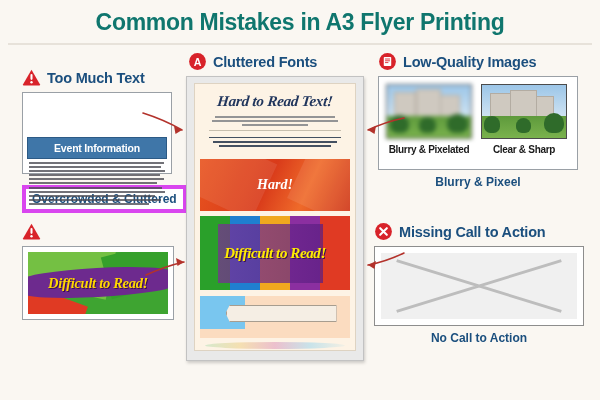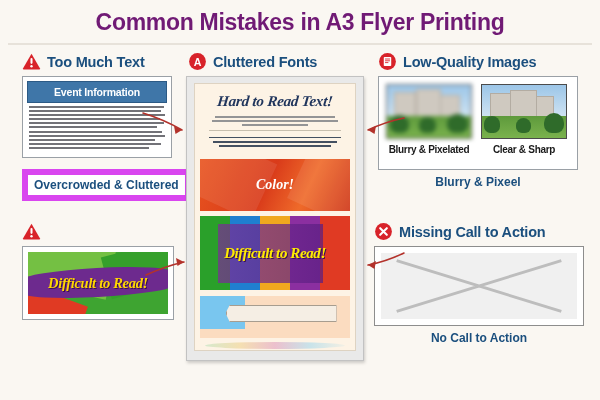--- a/index.html
+++ b/index.html
@@ -14,21 +14,21 @@
     width: 600px; height: 400px;
     background: #faf7f2;
   }
 
   
   #title-bar {
     position: absolute; left: 0; top: 0; width: 600px; height: 44px;
     display: flex; align-items: center; justify-content: center;
   }
   #page-title {
-    font-size: 23px; font-weight: bold; color: #701a75;
+    font-size: 23px; font-weight: bold; color: #0f766e;
     letter-spacing: -0.3px; white-space: nowrap;
   }
   #title-rule {
     position: absolute; left: 8px; top: 43px; width: 584px; height: 2px;
     background: #e7e2da;
   }
 
   
   .panel { position: absolute; }
   .panel-head {
@@ -44,31 +44,32 @@
     background: #ffffff;
     border: 1px solid #9aa0a6;
     padding: 4px;
     position: relative;
   }
   .caption {
     font-size: 12px; font-weight: bold; color: #1b4f7e;
     text-align: center; margin-top: 5px; white-space: nowrap;
   }
   .caption-boxed {
-    border: 6px solid #d946ef; background:#fff;
+    border: 4px solid #d946ef; background:#fff;
     padding: 3px 6px; display: inline-block;
   }
 
   
-  #p1 { left: 22px; top: 52px; width: 150px; }
+  #p1 { left: 22px; top: 68px; width: 150px; }
   #p1 .card { width: 150px; height: 82px; padding: 4px; }
   #ev-head {
     background: #3f76a8; color: #fff; font-size: 10.5px; font-weight: bold;
     text-align: center; padding: 4px 0; letter-spacing: -0.2px;
     border: 1px solid #2c5a85;
+    margin-top: 40px;
   }
   .fakelines { margin-top: 3px; padding: 0 2px; }
   .fakelines i {
     display: block; height: 2px; background: #4a4a52; margin-bottom: 2.1px;
     opacity: .78;
   }
   #p1-cap-wrap { margin-top: 6px; text-align:left; }
 
   
   #p4 { left: 22px; top: 222px; width: 152px; }
@@ -341,21 +342,21 @@
             <i style="width:92%"></i>
               <i style="width:86%"></i>
               <i style="width:78%"></i>
           </div>
         </div>
 
         <div id="fl-orange">
           <div class="facet" style="left:-10%; top:-30%; width:55%; height:120%;"></div>
           <div class="facet" style="right:-15%; top:-20%; width:50%; height:130%;"></div>
           <div class="txt">
-            <span class="l2">Color!</span>
+            <span class="l2">Hard!</span>
           </div>
         </div>
 
         <div id="fl-rainbow">
           <div class="stripes">
             <span style="background:#2aa02a"></span>
             <span style="background:#1f7fd0"></span>
             <span style="background:#f0a81e"></span>
             <span style="background:#8b2fa0"></span>
             <span style="background:#e03a23"></span>

